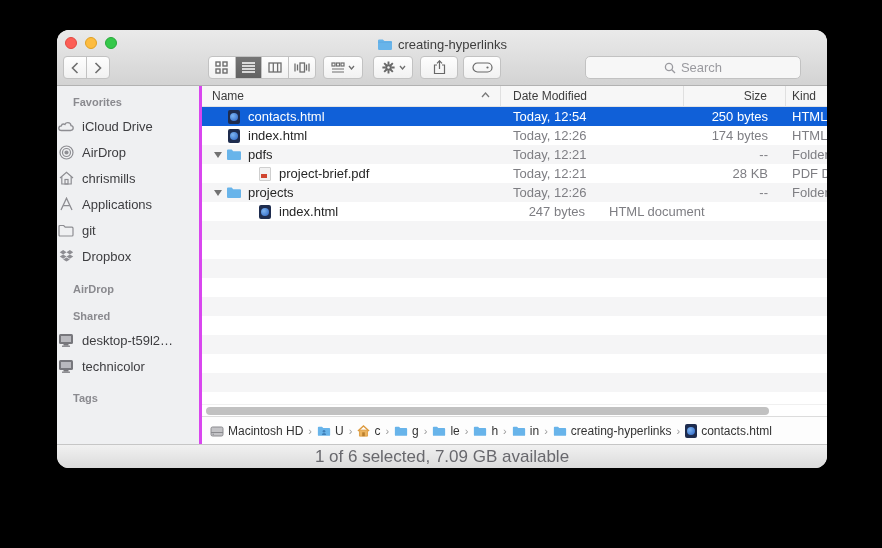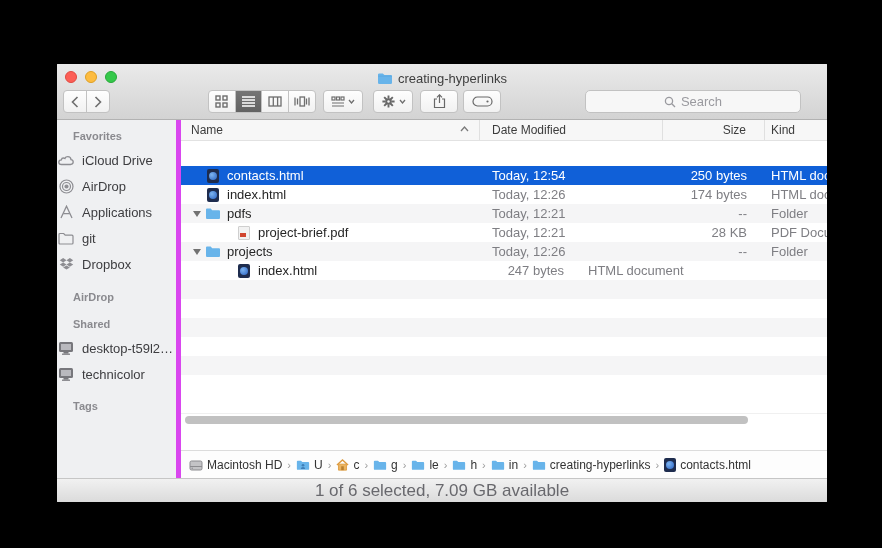--- a/index.html
+++ b/index.html
@@ -1,21 +1,21 @@
 <!DOCTYPE html>
 <html><head>
 <meta charset="utf-8">
 <style>
   * { margin:0; padding:0; box-sizing:border-box; }
   html,body { width:882px; height:548px; background:#000; overflow:hidden;
               font-family:"Liberation Sans", sans-serif; }
 
   .window { position:absolute; left:57px; top:30px; width:770px; height:438px;
-            border-radius:1px; overflow:hidden; background:#fff;
-            box-shadow:0 14px 40px rgba(0,0,0,0.65);margin-top:34px; }
+            border-radius:12px; overflow:hidden; background:#fff;
+            box-shadow:0 14px 40px rgba(0,0,0,0.65); }
 
   
   .titlebar { position:relative; height:56px;
               background:linear-gradient(#eaeaea,#d3d3d3);
               border-bottom:1px solid #b2b2b2; }
   .lights { position:absolute; left:8px; top:7px; display:flex; gap:8px; }
   .light { width:12px; height:12px; border-radius:50%; }
   .light.red    { background:#fc5e56; border:1px solid #e14940; }
   .light.yellow { background:#fdbc40; border:1px solid #dfa023; }
   .light.green  { background:#35c84a; border:1px solid #28a83a; }
@@ -32,29 +32,29 @@
             justify-content:center; border-right:1px solid #c2c2c2; }
   .seg .s:last-child { border-right:none; }
   .seg .s.sel { background:linear-gradient(#757575,#626262); }
   .nav .s { width:23px; }
   .menu-btn { gap:3px; }
   .search { border-radius:5px; background:#f7f7f7; gap:5px;
             color:#9a9a9f; font-size:13px; }
 
   
   .main { display:flex; height:358px; }
-  .sidebar { width:124px; background:#eff0f2; border-right:5px solid #d946ef;
+  .sidebar { width:145px; background:#eff0f2; border-right:3px solid #d946ef;
              padding-top:2px; overflow:hidden; }
   .side-label { margin:8px 0 3px 16px; font-size:11px; font-weight:bold;
                 color:#8a8a8f; height:14px; }
   .side-item { height:26px; display:flex; align-items:center; gap:7px;
                font-size:13px; color:#3d3d40; }
   .side-item .ic { width:18px; display:flex; justify-content:center; }
 
-  .content { flex:1; display:flex; flex-direction:column; background:#fff; min-width:0;gap:25px; }
+  .content { flex:1; display:flex; flex-direction:column; background:#fff; min-width:0; }
 
   .list-header { height:21px; display:flex; background:#f7f7f7;
                  border-bottom:1px solid #e2e2e2; font-size:12px; color:#3c3c3c;
                  align-items:center; }
   .hc { height:100%; display:flex; align-items:center; }
   .hc-name { width:299px; padding-left:10px; border-right:1px solid #e0e0e0; position:relative; }
   .hc-date { width:183px; padding-left:12px; border-right:1px solid #e0e0e0; }
   .hc-size { width:102px; justify-content:flex-end; padding-right:18px; border-right:1px solid #e0e0e0; }
   .hc-kind { flex:1; padding-left:6px; }
   .sort-chevron { position:absolute; right:10px; top:6px; }
@@ -249,20 +249,30 @@
             <svg width="15" height="15" viewBox="0 0 15 15" fill="none" stroke="#8d8d92" stroke-width="1.2">
               <circle cx="7.5" cy="7.5" r="6.5"></circle>
               <circle cx="7.5" cy="7.5" r="4"></circle>
               <circle cx="7.5" cy="7.5" r="1.5" fill="#8d8d92"></circle>
             </svg>
           </span>
         <span>AirDrop</span>
       </div>
       <div class="side-item">
         <span class="ic">
+            <svg width="15" height="14" viewBox="0 0 15 14" fill="none" stroke="#8d8d92" stroke-width="1.2">
+              <path d="M1 7 L7.5 1.2 L14 7"></path>
+              <path d="M2.8 5.8 V13 H12.2 V5.8"></path>
+              <rect x="6" y="8.5" width="3" height="4.5"></rect>
+            </svg>
+          </span>
+        <span>chrismills</span>
+      </div>
+      <div class="side-item">
+        <span class="ic">
             <svg width="15" height="14" viewBox="0 0 15 14" fill="none" stroke="#8d8d92" stroke-width="1.3">
               <path d="M2 13 L7.5 1.2 L13 13"></path>
               <line x1="4.3" y1="8.7" x2="10.7" y2="8.7"></line>
             </svg>
           </span>
         <span>Applications</span>
       </div>
       <div class="side-item">
         <span class="ic">
             <svg width="16" height="13" viewBox="0 0 16 13" fill="none" stroke="#8d8d92" stroke-width="1.2">

